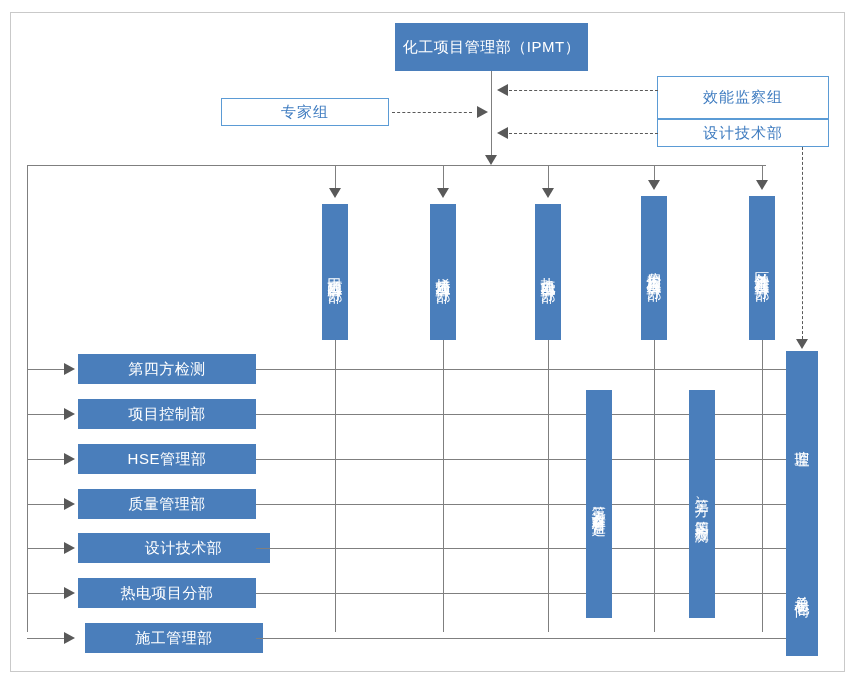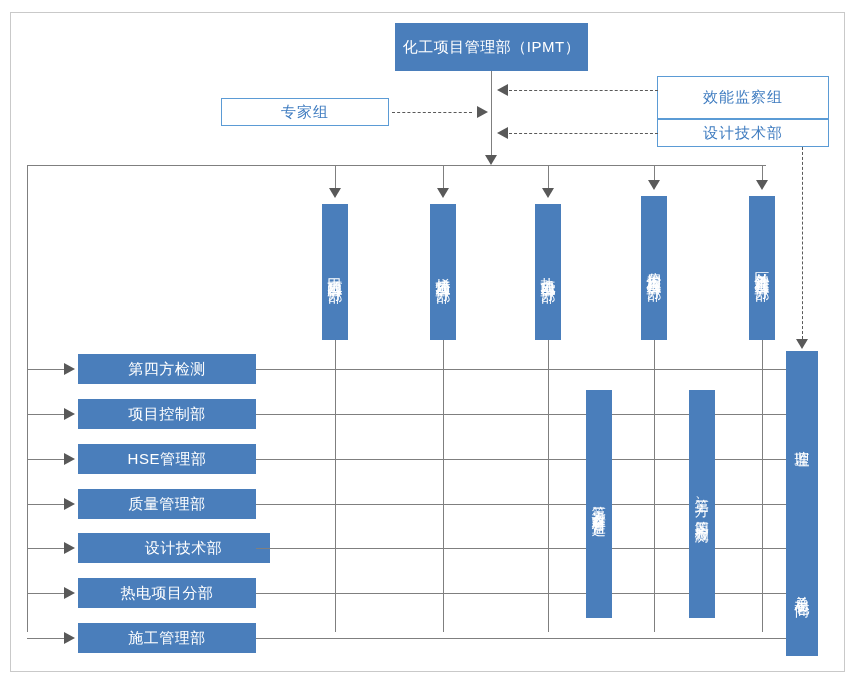--- a/index.html
+++ b/index.html
@@ -203,21 +203,21 @@
 
   <div class="hline" style="left:27px; top:593px; width:40px;"></div>
   <div class="arrow-right" style="left:64px; top:587px;"></div>
   <div class="fill-box" style="left:78px; top:578px; width:178px; height:30px;">
     <span>热电项目分部</span>
   </div>
   <div class="hline" style="left:256px; top:593px; width:530px;"></div>
 
   <div class="hline" style="left:27px; top:638px; width:40px;"></div>
   <div class="arrow-right" style="left:64px; top:632px;"></div>
-  <div class="fill-box" style="left:78px; top:623px; width:178px; height:30px;">
+  <div class="fill-box" style="left:85px; top:623px; width:178px; height:30px;">
     <span>施工管理部</span>
   </div>
   <div class="hline" style="left:256px; top:638px; width:530px;"></div>
 
   <div class="fill-box vert" style="left:586px; top:390px; width:26px; height:228px; font-size:14px;">
     <span>第三方设备材料监造</span>
   </div>
 
   <div class="fill-box vert" style="left:689px; top:390px; width:26px; height:228px; font-size:14px;">
     <span>第三方、第四方检测</span>

